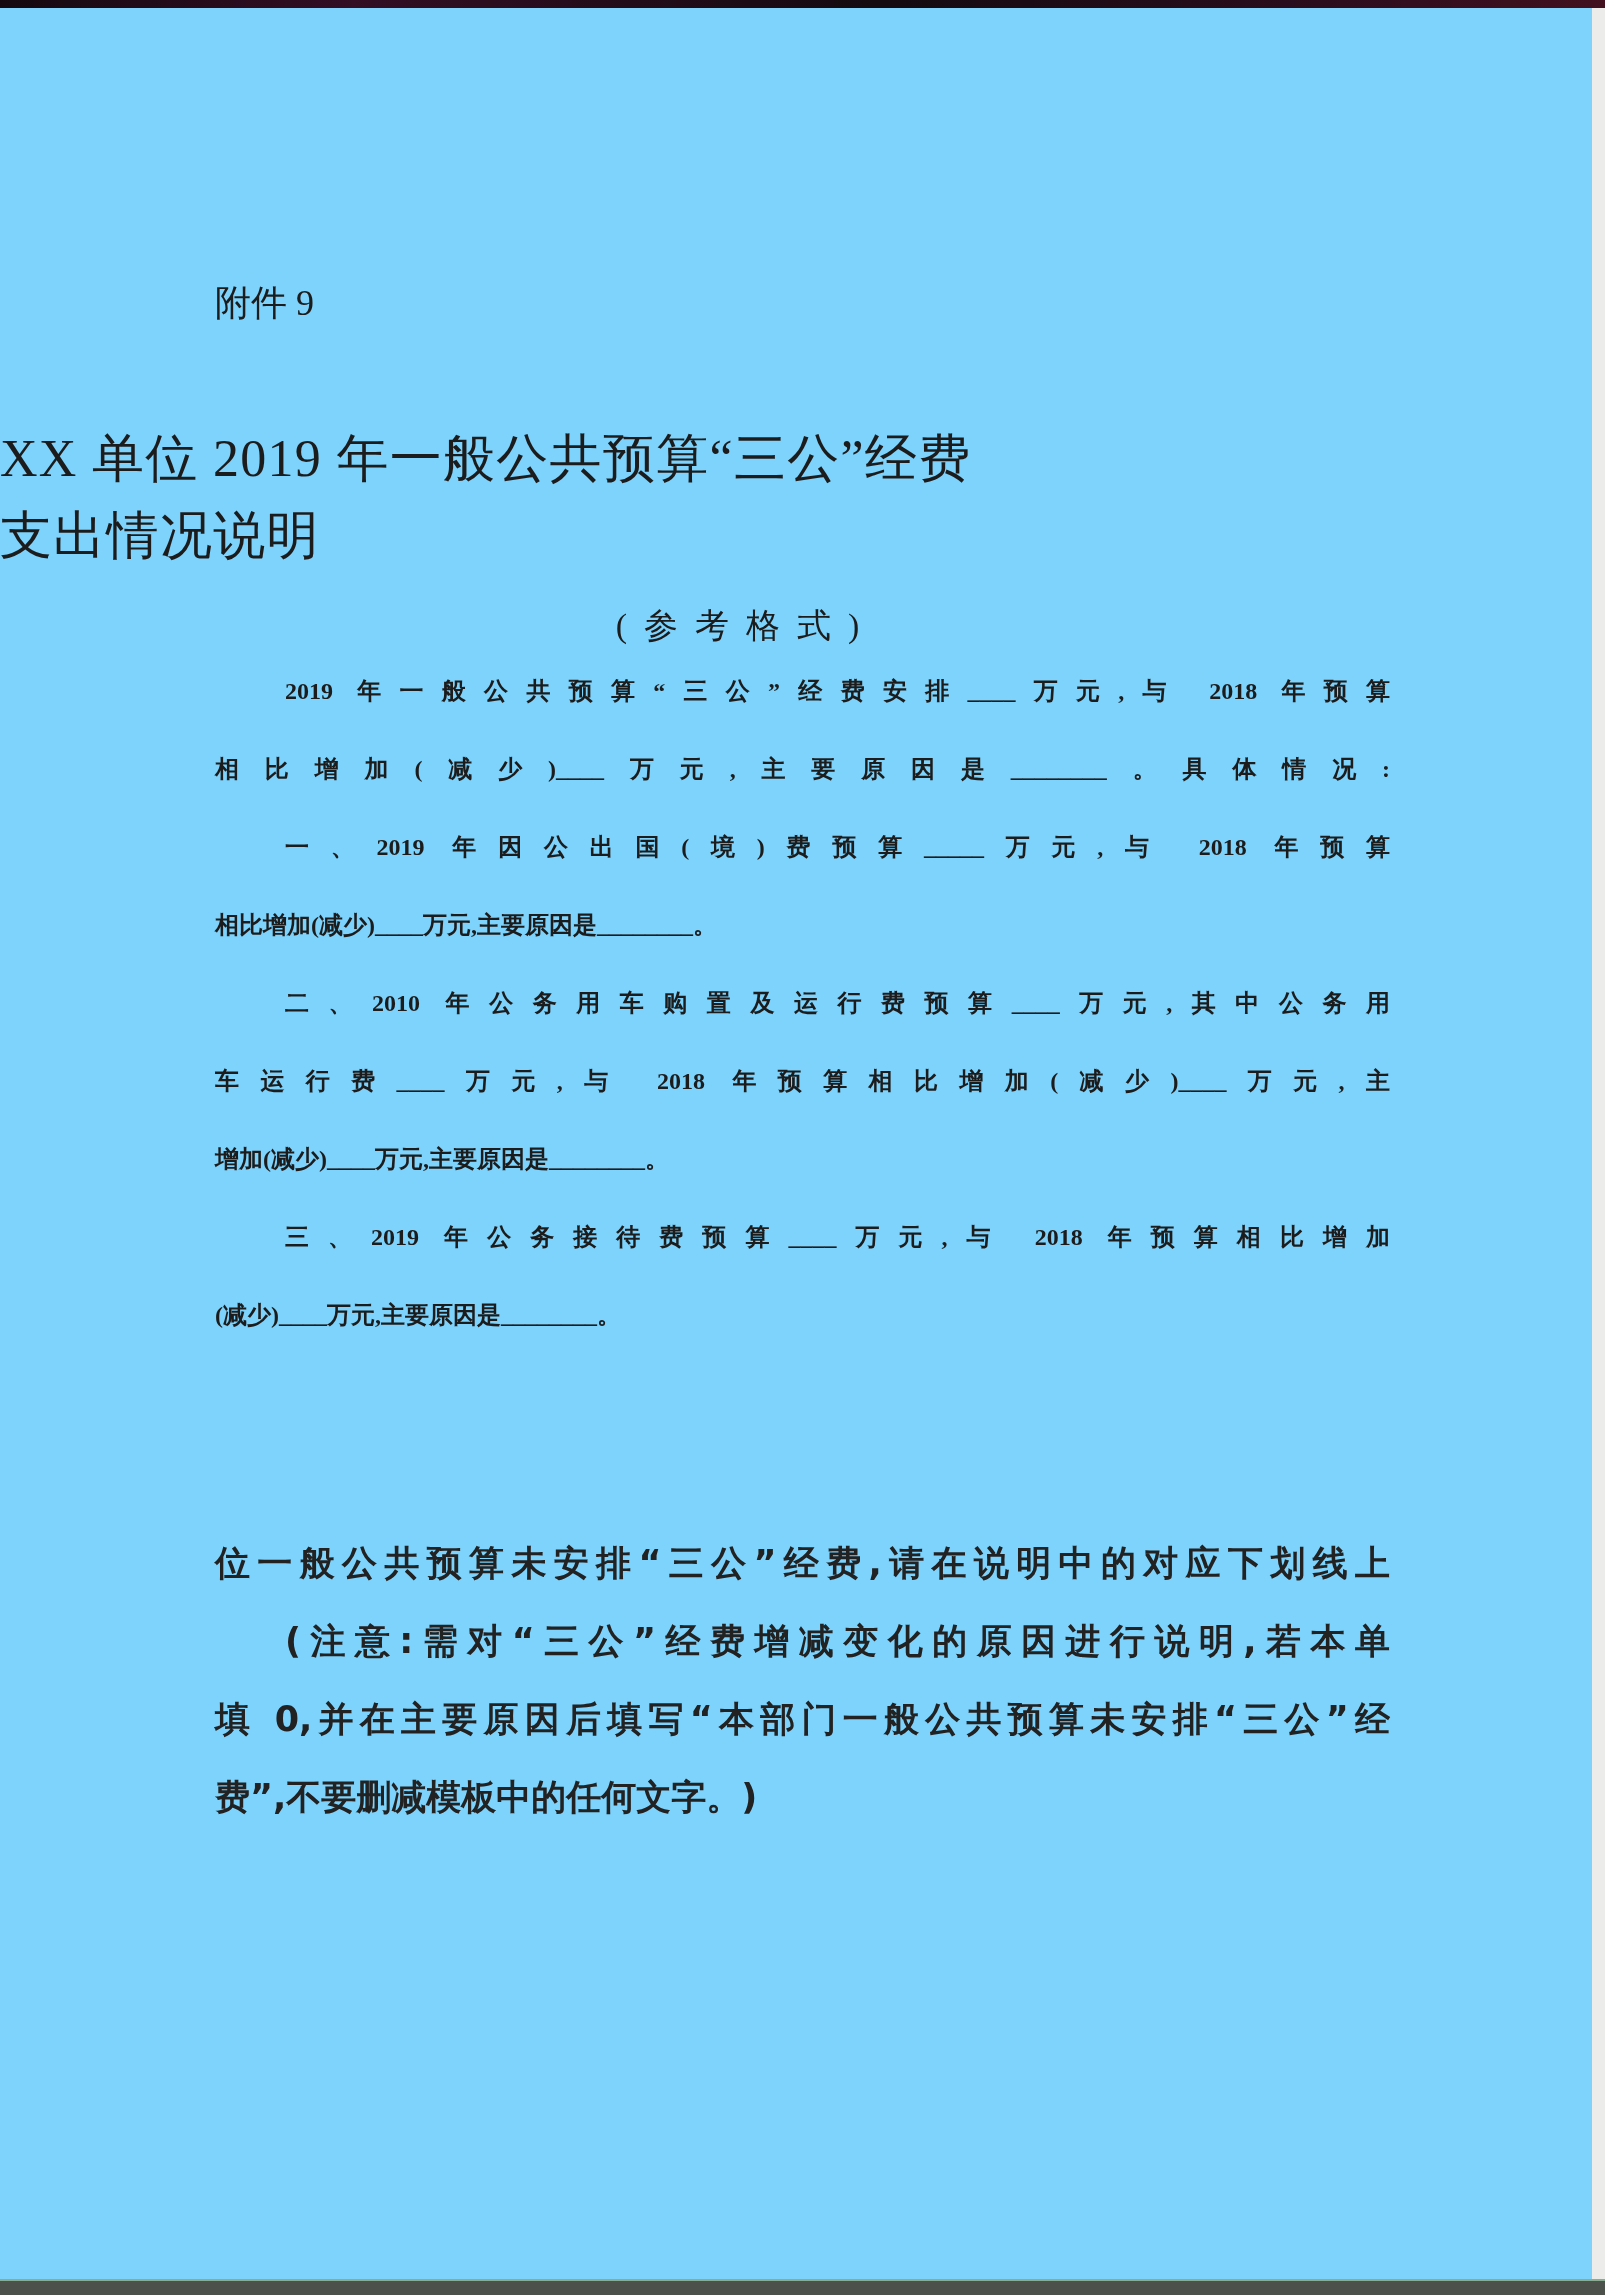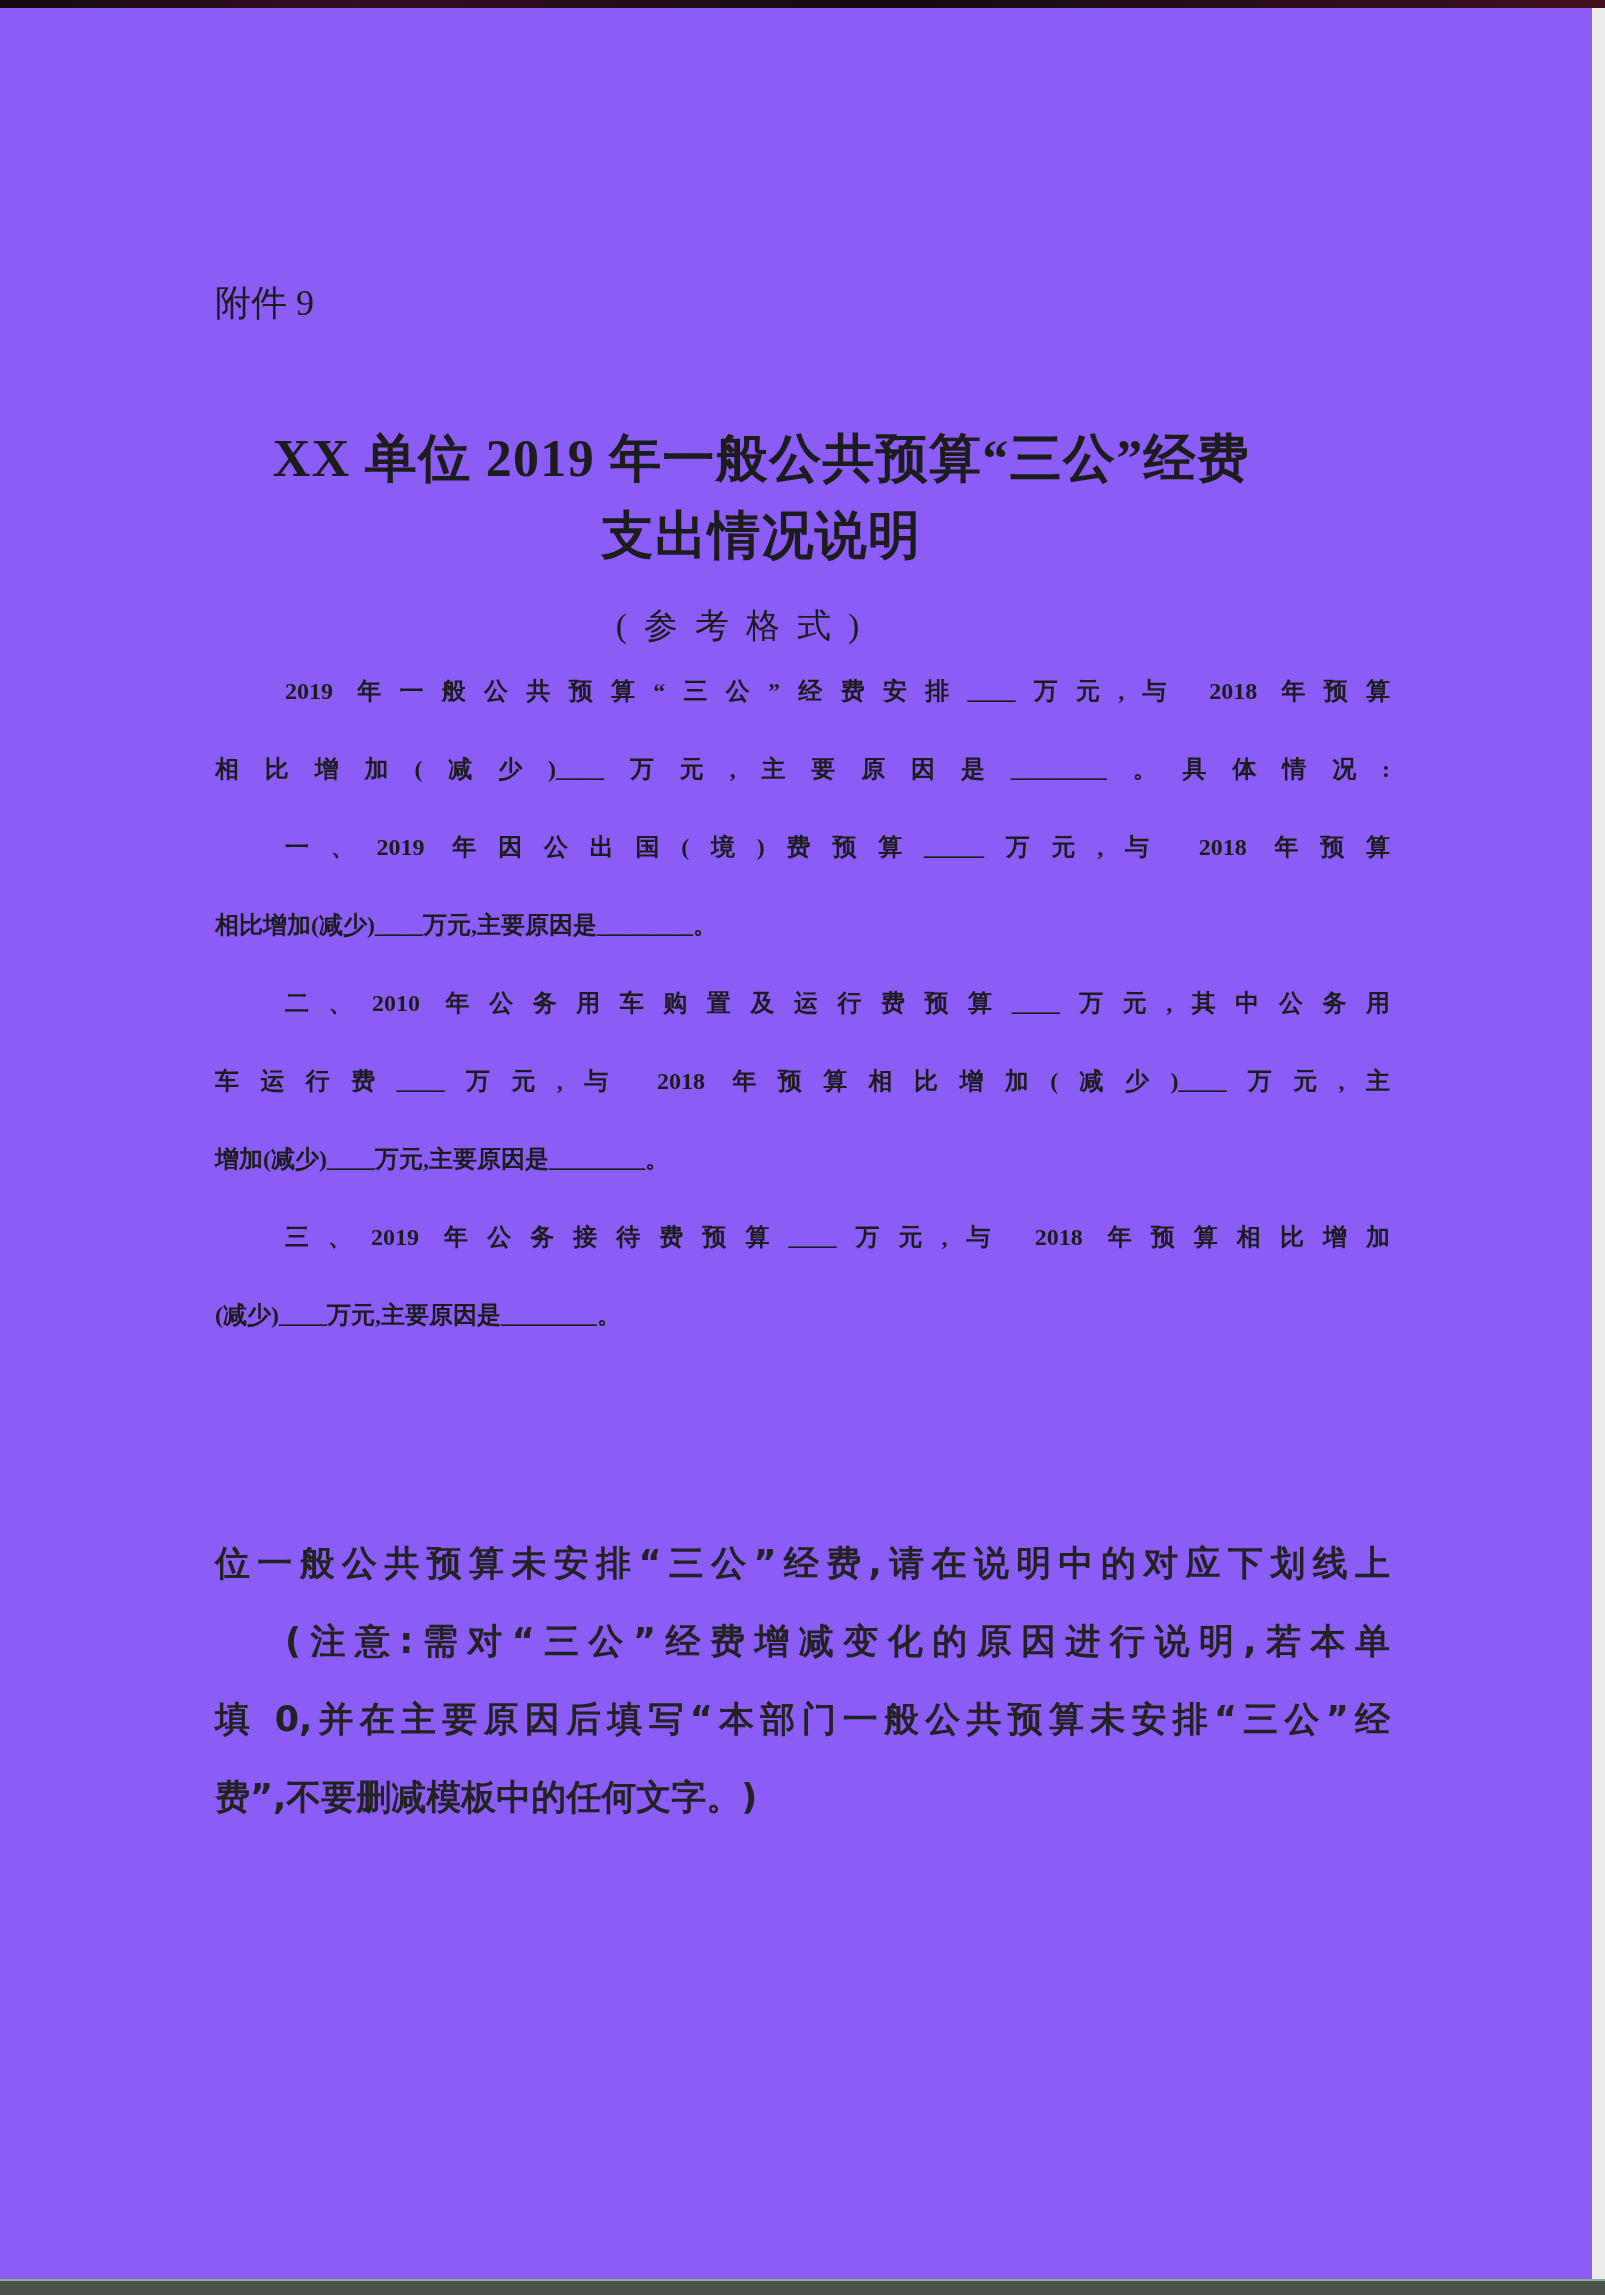--- a/index.html
+++ b/index.html
@@ -10,21 +10,21 @@
     width: 1605px;
     height: 2295px;
     position: relative;
     background: #f4f4f2;
     font-family: "Liberation Serif", "DejaVu Serif", serif;
     color: #1c1c1c;
   }
   .page {
     position: absolute;
     inset: 0;
-    background: #8b5cf6;
+    background: #7dd3fc;
     overflow: hidden;
   }
   
   .edge-top {
     position: absolute;
     top: 0; left: 0;
     width: 100%; height: 7.8px;
     background: linear-gradient(90deg, #15090f, #330e24 22%, #140a10 55%, #2b0d1e 82%, #42101f);
   }
   .edge-bottom {
@@ -45,22 +45,22 @@
     left: 215px;
     top: 277px;
     font-size: 36px;
     line-height: 52px;
   }
   .title {
     position: absolute;
     left: 0;
     top: 420px;
     width: 1523px;
-    text-align: center;
-    font-weight: bold;
+    text-align: left;
+    font-weight: normal;
     font-size: 52px;
     line-height: 77px;
     letter-spacing: 1.3px;
   }
   .subtitle {
     position: absolute;
     left: 0;
     top: 600px;
     width: 1492px;
     text-align: center;

